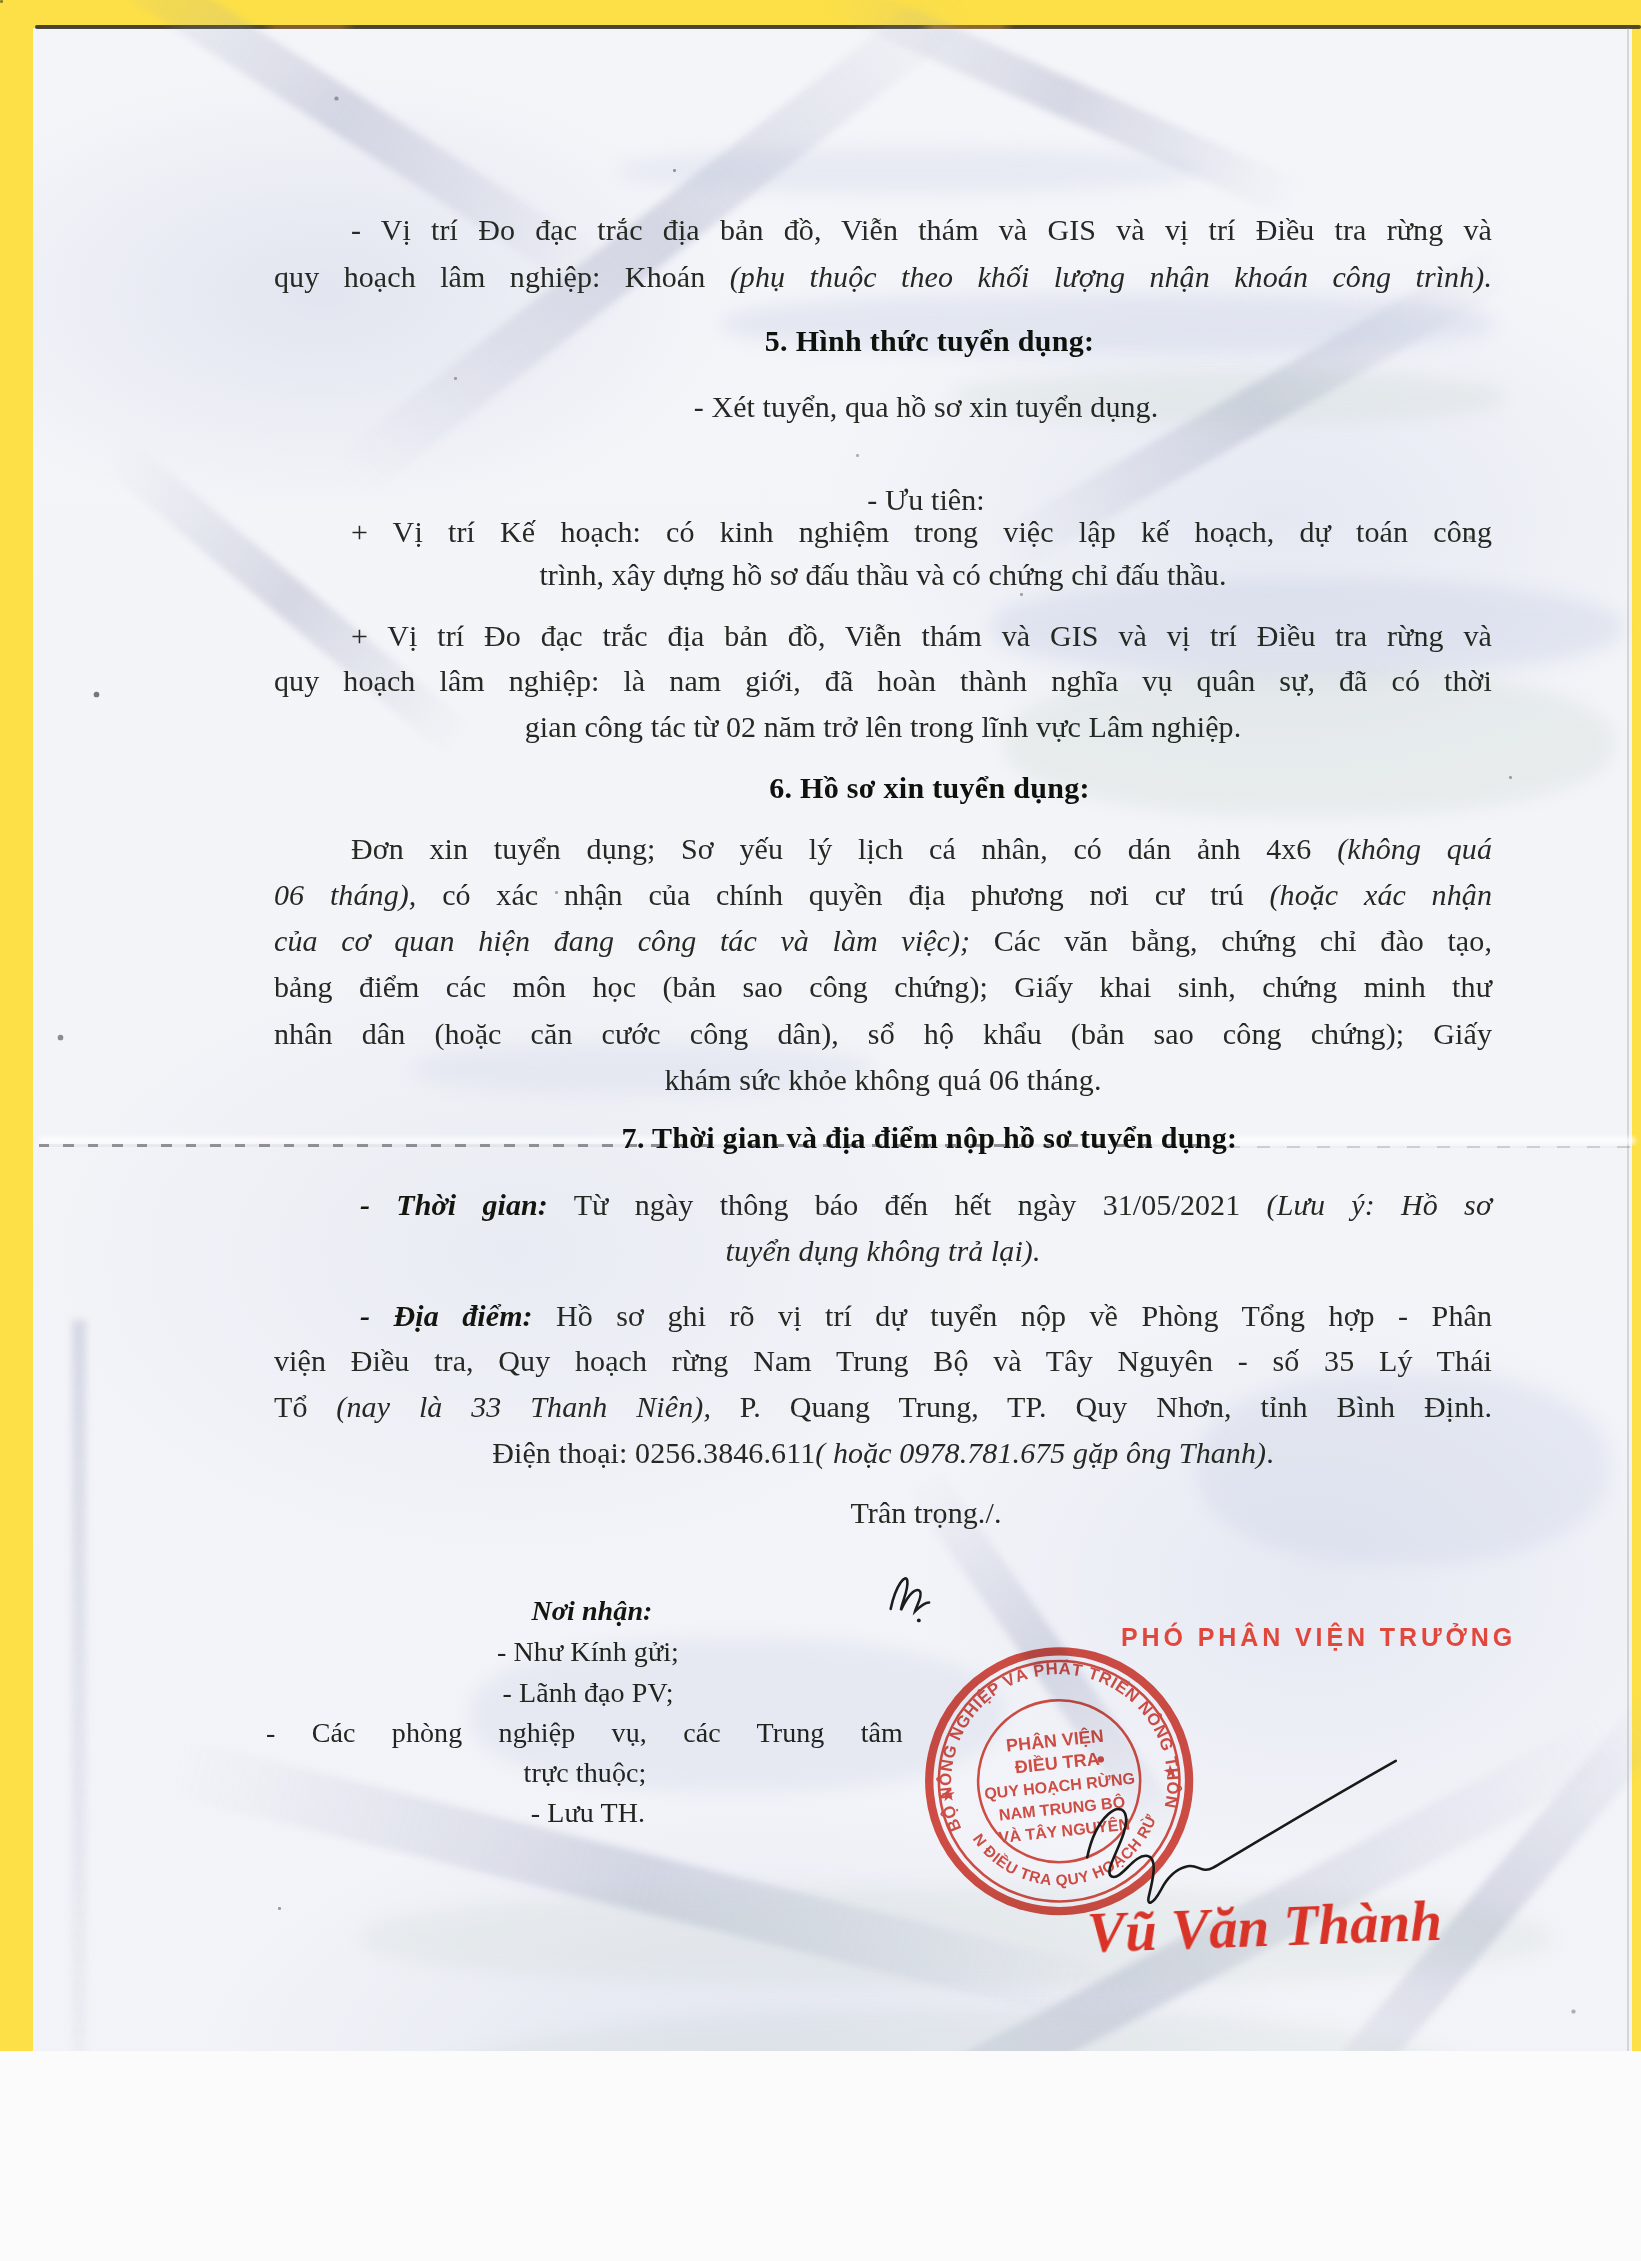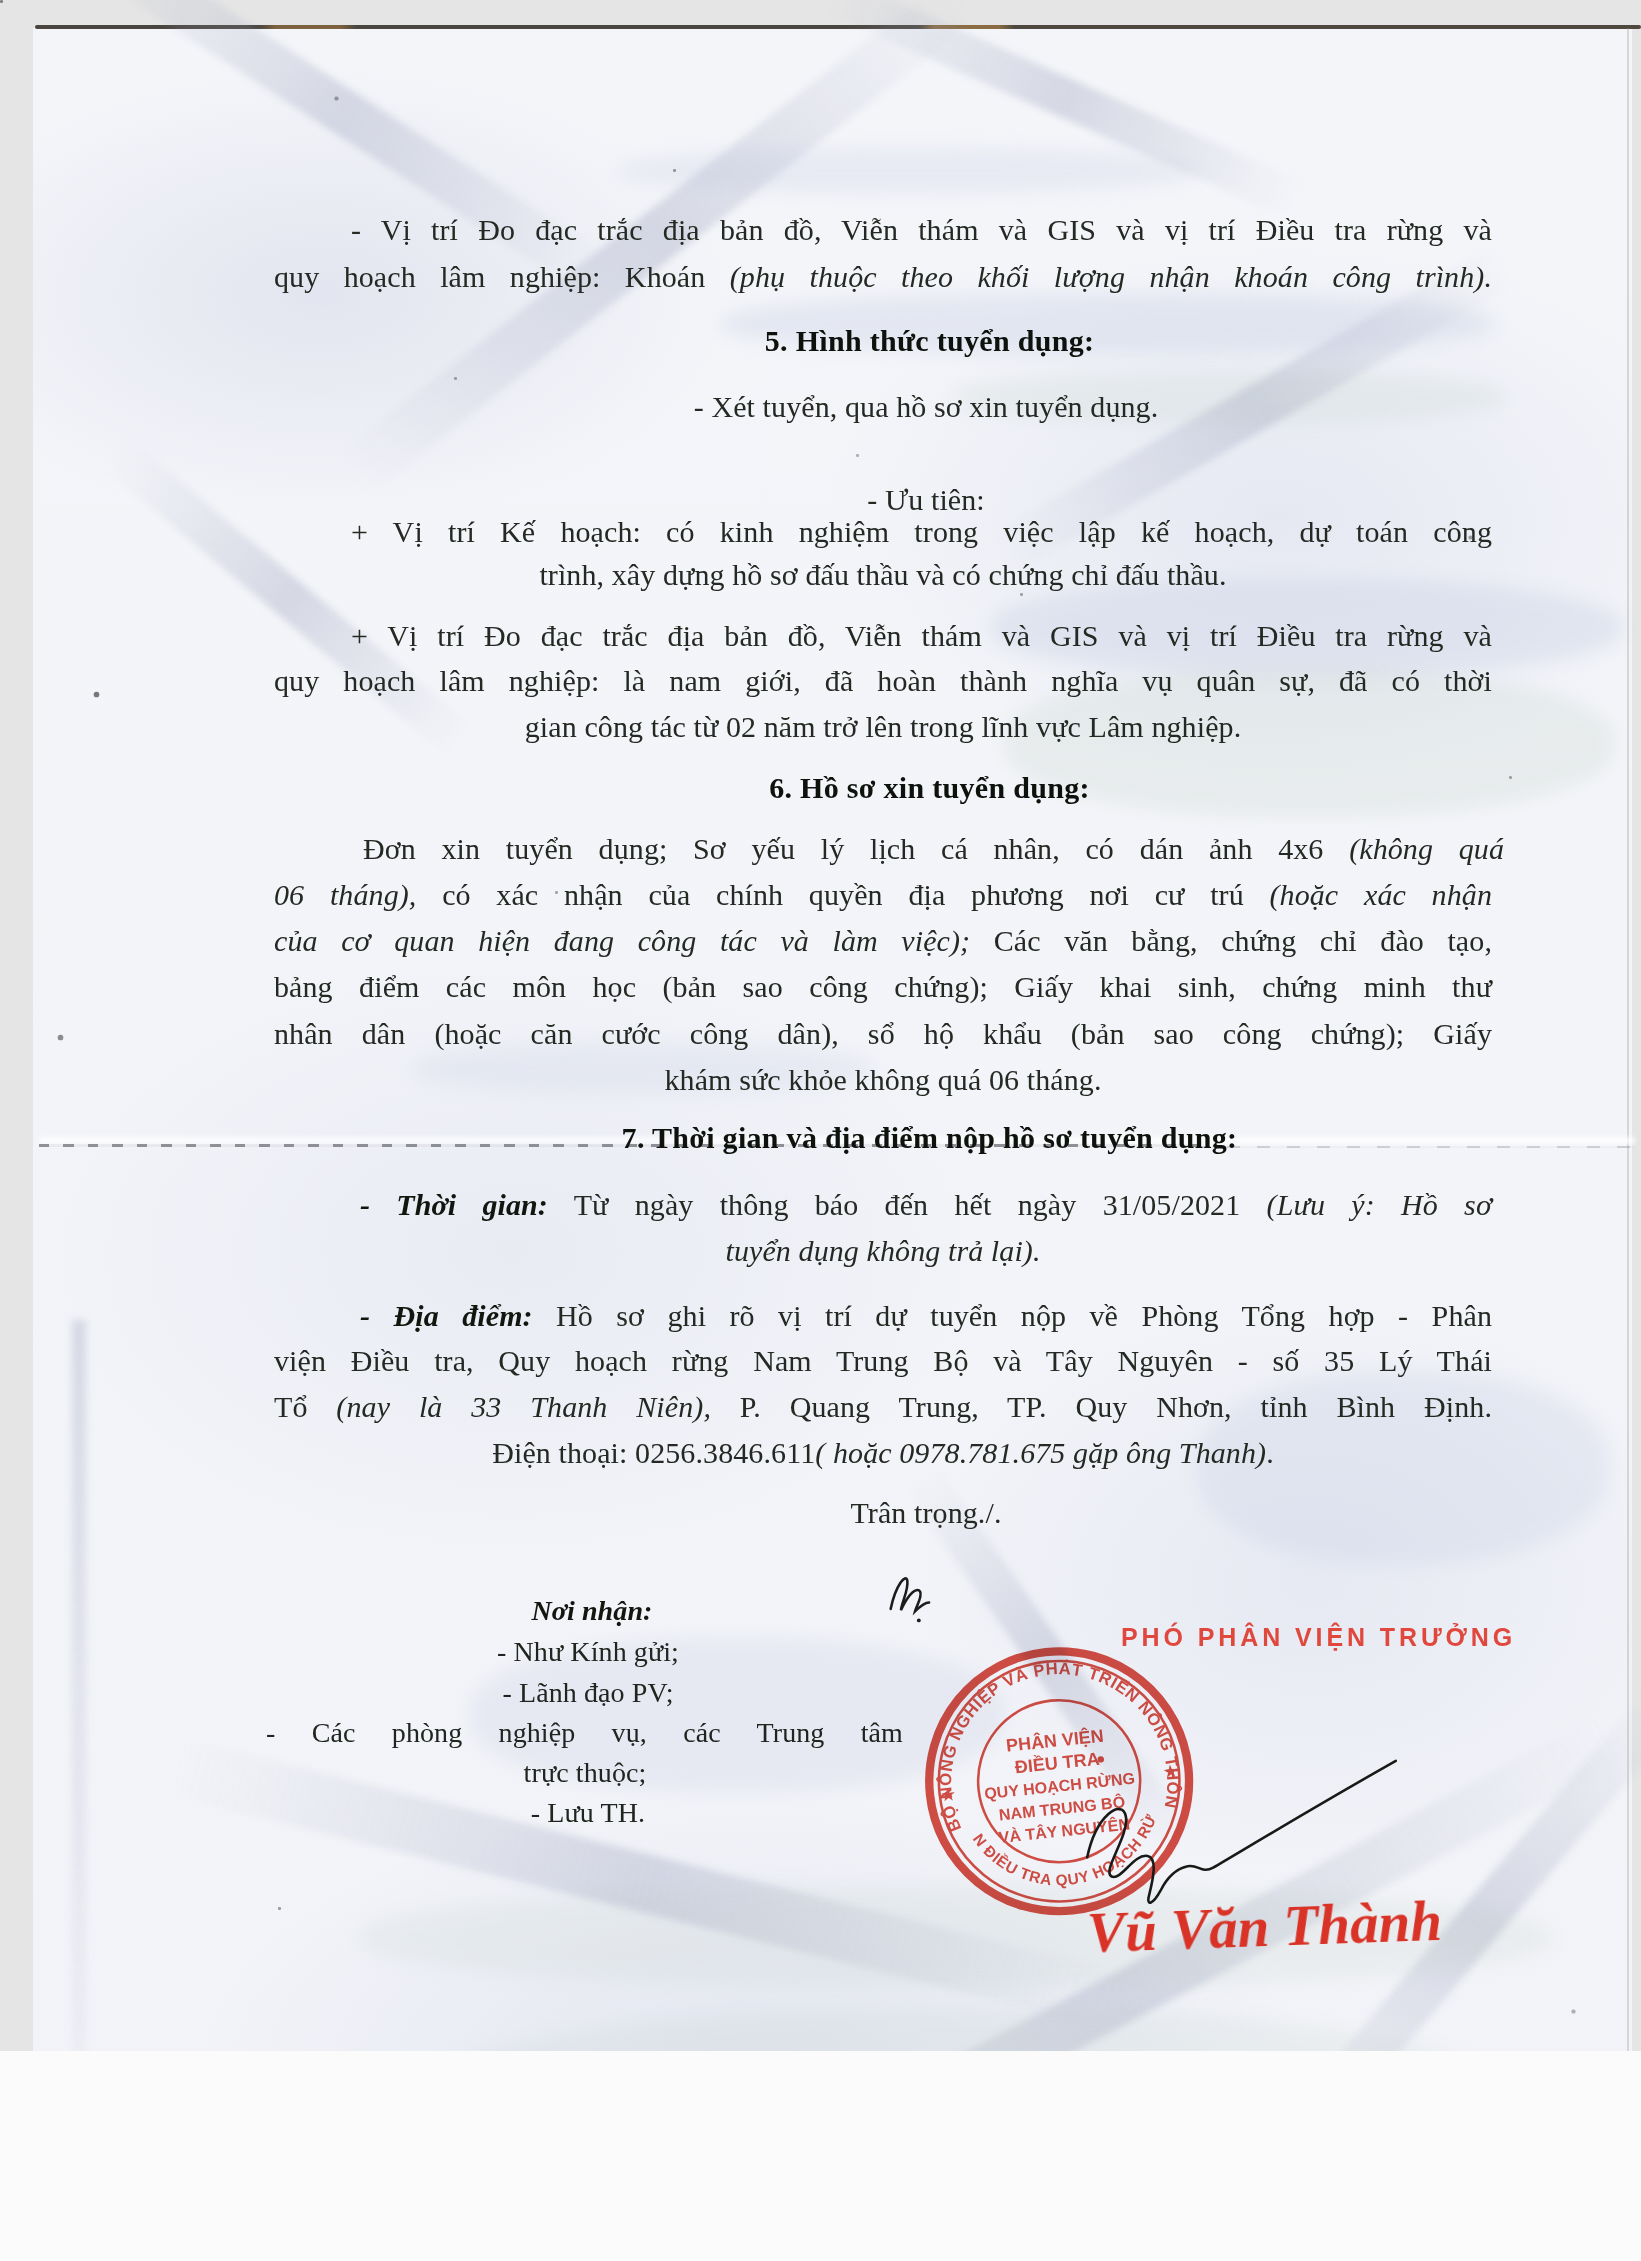--- a/index.html
+++ b/index.html
@@ -1,17 +1,17 @@
 <!DOCTYPE html>
 <html style="font-size:10.3px"><head>
 <meta charset="utf-8">
 <style>
   html,body{margin:0;padding:0;background:#fbfbfc;}
   .page{position:relative;width:1641px;height:2051px;overflow:hidden;
-        font-family:"Liberation Serif", serif;background:#e5e5e5;}
+        font-family:"Liberation Serif", serif;background:#fde047;}
   
   .paper{position:absolute;left:33px;top:28px;width:1599px;height:2222px;
          background:
            radial-gradient(ellipse 579px 322px at 18% 12%, rgba(205,210,228,.45), transparent 70%),
            radial-gradient(ellipse 644px 386px at 78% 22%, rgba(208,214,232,.40), transparent 70%),
            radial-gradient(ellipse 708px 451px at 30% 55%, rgba(214,219,234,.35), transparent 70%),
            radial-gradient(ellipse 579px 418px at 80% 70%, rgba(210,216,233,.38), transparent 70%),
            radial-gradient(ellipse 772px 386px at 45% 92%, rgba(206,212,230,.42), transparent 72%),
            linear-gradient(#f4f5f9,#f2f3f8);}
   .paper-right-edge{position:absolute;left:1627px;top:28px;width:1.9px;height:2222px;background:rgba(160,158,140,.35);}
@@ -112,21 +112,21 @@
       <div class="tline just" style="left: 274px; top: 259px; width: 1218px;"><span class="seg-n">quy hoạch lâm nghiệp: Khoán </span><span class="seg-i">(phụ thuộc theo khối lượng nhận khoán công trình).</span></div>
       <div class="tline nowrap" style="left: 367px; top: 323px; width: 1125px;"><span class="seg-b">5. Hình thức tuyển dụng:</span></div>
       <div class="tline nowrap" style="left: 360px; top: 389px; width: 1132px;"><span class="seg-n">- Xét tuyển, qua hồ sơ xin tuyển dụng.</span></div>
       <div class="tline nowrap" style="left: 360px; top: 449px; width: 1132px; margin-top: 33px;"><span class="seg-n">- Ưu tiên:</span></div>
       <div class="tline just" style="left: 351px; top: 514px; width: 1141px;"><span class="seg-n">+ Vị trí Kế hoạch: có kinh nghiệm trong việc lập kế hoạch, dự toán công</span></div>
       <div class="tline nowrap" style="left: 274px; top: 557px; width: 1218px;"><span class="seg-n">trình, xây dựng hồ sơ đấu thầu và có chứng chỉ đấu thầu.</span></div>
       <div class="tline just" style="left: 351px; top: 618px; width: 1141px;"><span class="seg-n">+ Vị trí Đo đạc trắc địa bản đồ, Viễn thám và GIS và vị trí Điều tra rừng và</span></div>
       <div class="tline just" style="left: 274px; top: 663px; width: 1218px;"><span class="seg-n">quy hoạch lâm nghiệp: là nam giới, đã hoàn thành nghĩa vụ quân sự, đã có thời</span></div>
       <div class="tline nowrap" style="left: 274px; top: 709px; width: 1218px;"><span class="seg-n">gian công tác từ 02 năm trở lên trong lĩnh vực Lâm nghiệp.</span></div>
       <div class="tline nowrap" style="left: 367px; top: 770px; width: 1125px;"><span class="seg-b">6. Hồ sơ xin tuyển dụng:</span></div>
-      <div class="tline just" style="left: 363px; top: 831px; width: 1141px;"><span class="seg-n">Đơn xin tuyển dụng; Sơ yếu lý lịch cá nhân, có dán ảnh 4x6 </span><span class="seg-i">(không quá</span></div>
+      <div class="tline just" style="left: 351px; top: 831px; width: 1141px;"><span class="seg-n">Đơn xin tuyển dụng; Sơ yếu lý lịch cá nhân, có dán ảnh 4x6 </span><span class="seg-i">(không quá</span></div>
       <div class="tline just" style="left: 274px; top: 877px; width: 1218px;"><span class="seg-i">06 tháng),</span><span class="seg-n"> có xác nhận của chính quyền địa phương nơi cư trú </span><span class="seg-i">(hoặc xác nhận</span></div>
       <div class="tline just" style="left: 274px; top: 923px; width: 1218px;"><span class="seg-i">của cơ quan hiện đang công tác và làm việc);</span><span class="seg-n"> Các văn bằng, chứng chỉ đào tạo,</span></div>
       <div class="tline just" style="left: 274px; top: 969px; width: 1218px;"><span class="seg-n">bảng điểm các môn học (bản sao công chứng); Giấy khai sinh, chứng minh thư</span></div>
       <div class="tline just" style="left: 274px; top: 1016px; width: 1218px;"><span class="seg-n">nhân dân (hoặc căn cước công dân), sổ hộ khẩu (bản sao công chứng); Giấy</span></div>
       <div class="tline nowrap" style="left: 274px; top: 1062px; width: 1218px;"><span class="seg-n">khám sức khỏe không quá 06 tháng.</span></div>
       <div class="tline nowrap" style="left: 367px; top: 1120px; width: 1125px;"><span class="seg-b">7. Thời gian và địa điểm nộp hồ sơ tuyển dụng:</span></div>
       <div class="tline just" style="left: 360px; top: 1187px; width: 1132px;"><span class="seg-bi">- Thời gian:</span><span class="seg-n"> Từ ngày thông báo đến hết ngày 31/05/2021 </span><span class="seg-i">(Lưu ý: Hồ sơ</span></div>
       <div class="tline nowrap" style="left: 274px; top: 1233px; width: 1218px;"><span class="seg-i">tuyển dụng không trả lại).</span></div>
       <div class="tline just" style="left: 360px; top: 1298px; width: 1132px;"><span class="seg-bi">- Địa điểm:</span><span class="seg-n"> Hồ sơ ghi rõ vị trí dự tuyển nộp về Phòng Tổng hợp - Phân</span></div>
       <div class="tline just" style="left: 274px; top: 1343px; width: 1218px;"><span class="seg-n">viện Điều tra, Quy hoạch rừng Nam Trung Bộ và Tây Nguyên - số 35 Lý Thái</span></div>

